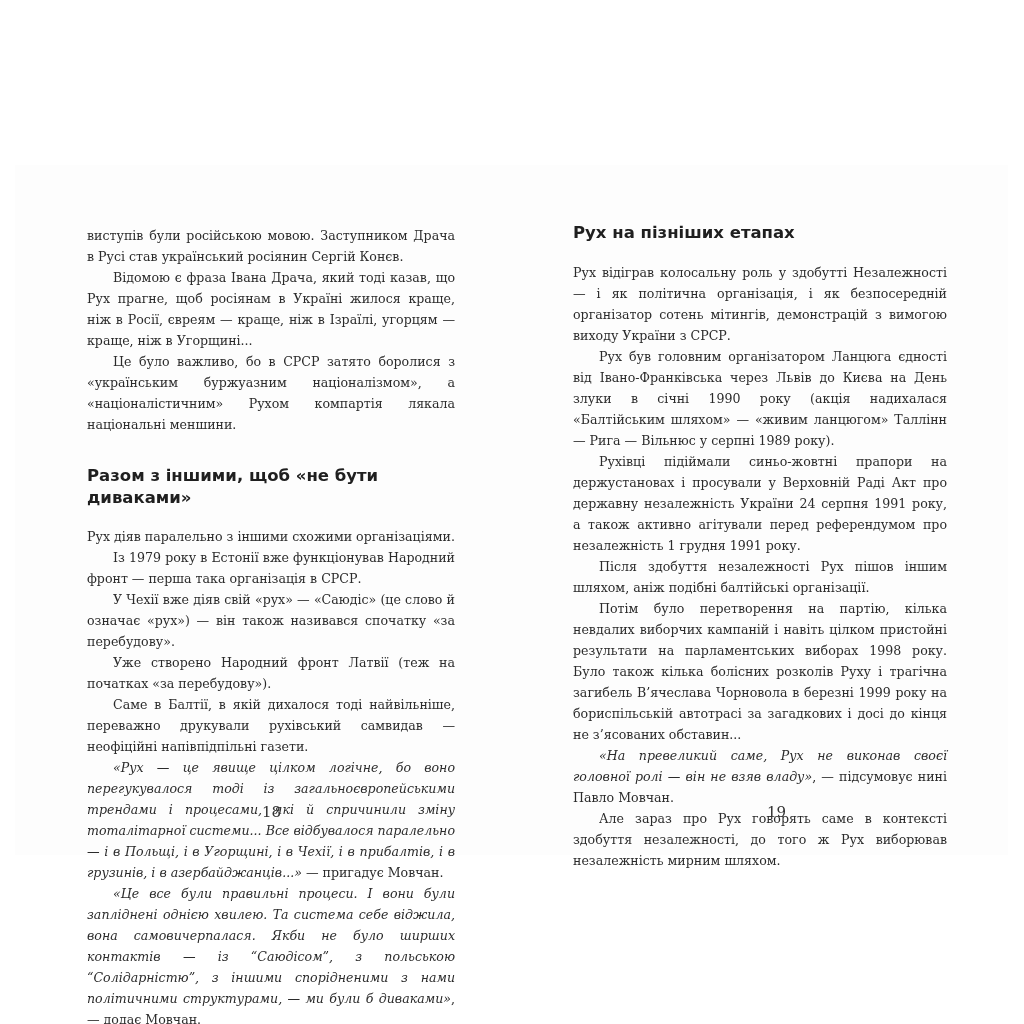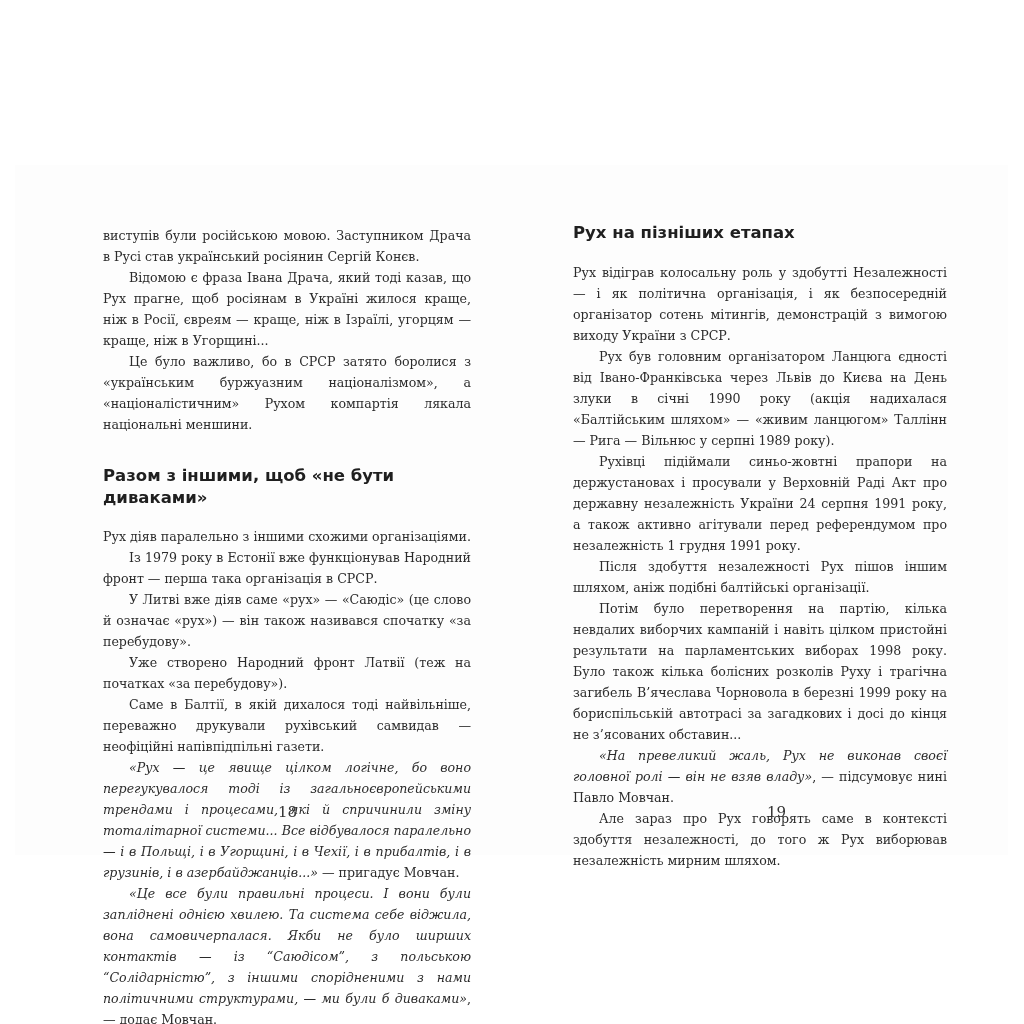--- a/index.html
+++ b/index.html
@@ -5,21 +5,21 @@
   html, body { margin: 0; padding: 0; }
   body {
     width: 1024px; height: 1024px; background: #ffffff; position: relative; overflow: hidden;
     font-family: "DejaVu Serif", "Liberation Serif", serif; color: #2b2b2b;
   }
   .spread {
     position: absolute; left: 15px; top: 165px; width: 993px; height: 690px;
     background: #fdfdfd;
   }
   .page { position: absolute; top: 0; height: 690px; }
-  .page.left { left: 16px; width: 496px; }
+  .page.left { left: 0; width: 496px; }
   .page.right { left: 496px; width: 497px; }
   .col { position: absolute; top: 60px; width: 368px; font-size: 12.6px; line-height: 21px; text-align: justify; }
   .page.left .col { left: 72px; }
   .page.right .col { left: 62px; width: 374px; }
   .col p { margin: 0; text-indent: 0; hyphens: auto; }
   .col p.ind { text-indent: 26px; }
   .col h2 {
     font-family: "DejaVu Sans", "Liberation Sans", sans-serif; font-weight: bold;
     font-size: 16.5px; line-height: 22px; margin: 0; color: #1f1f1f; text-align: left;
   }
@@ -37,37 +37,37 @@
   <div class="page left">
     <div class="col">
       <p>виступів були російською мовою. Заступником Драча в Русі став український росіянин Сергій Конєв.</p>
       <p class="ind">Відомою є фраза Івана Драча, який тоді казав, що Рух прагне, щоб росіянам в Україні жилося краще, ніж в Росії, євреям — краще, ніж в Ізраїлі, угорцям — краще, ніж в Угорщині...</p>
       <p class="ind">Це було важливо, бо в СРСР затято боролися з «українським буржуазним націоналізмом», а «націоналістичним» Рухом компартія лякала національні меншини.</p>
 
       <h2>Разом з іншими, щоб «не бути диваками»</h2>
 
       <p>Рух діяв паралельно з іншими схожими організаціями.</p>
       <p class="ind">Із 1979 року в Естонії вже функціонував Народний фронт — перша така організація в СРСР.</p>
-      <p class="ind">У Литві вже діяв саме «рух» — «Саюдіс» (це слово й означає «рух») — він також називався спочатку «за перебудову».</p>
+      <p class="ind">У Чехії вже діяв свій «рух» — «Саюдіс» (це слово й означає «рух») — він також називався спочатку «за перебудову».</p>
       <p class="ind">Уже створено Народний фронт Латвії (теж на початках «за перебудову»).</p>
       <p class="ind">Саме в Балтії, в якій дихалося тоді найвільніше, переважно друкували рухівський самвидав — неофіційні напівпідпільні газети.</p>
 
       <p class="ind"><em>«Рух — це явище цілком логічне, бо воно перегукувалося тоді із загальноєвропейськими трендами і процесами, які й спричинили зміну тоталітарної системи... Все відбувалося паралельно — і в Польщі, і в Угорщині, і в Чехії, і в прибалтів, і в грузинів, і в азербайджанців...»</em><span> — пригадує Мовчан.</span></p>
       <p class="ind"><em>«Це все були правильні процеси. І вони були запліднені однією хвилею. Та система себе віджила, вона самовичерпалася. Якби не було ширших контактів — із “Саюдісом”, з польською “Солідарністю”, з іншими спорідненими з нами політичними структурами, — ми були б диваками»</em><span>, — додає Мовчан.</span></p>
     </div>
     <div class="pagenum">18</div>
   </div>
 
   <div class="page right">
     <div class="col">
       <h2>Рух на пізніших етапах</h2>
       <p>Рух відіграв колосальну роль у здобутті Незалежності — і як політична організація, і як безпосередній організатор сотень мітингів, демонстрацій з вимогою виходу України з СРСР.</p>
       <p class="ind">Рух був головним організатором Ланцюга єдності від Івано-Франківська через Львів до Києва на День злуки в січні 1990 року (акція надихалася «Балтійським шляхом» — «живим ланцюгом» Таллінн — Рига — Вільнюс у серпні 1989 року).</p>
       <p class="ind">Рухівці підіймали синьо-жовтні прапори на держустановах і просували у Верховній Раді Акт про державну незалежність України 24 серпня 1991 року, а також активно агітували перед референдумом про незалежність 1 грудня 1991 року.</p>
       <p class="ind">Після здобуття незалежності Рух пішов іншим шляхом, аніж подібні балтійські організації.</p>
       <p class="ind">Потім було перетворення на партію, кілька невдалих виборчих кампаній і навіть цілком пристойні результати на парламентських виборах 1998 року. Було також кілька болісних розколів Руху і трагічна загибель В’ячеслава Чорновола в березні 1999 року на бориспільській автотрасі за загадкових і досі до кінця не з’ясованих обставин...</p>
-      <p class="ind"><em>«На превеликий жаль, Рух не виконав своєї головної ролі — він не взяв владу»</em><span>, — підсумовує нині Павло Мовчан.</span></p>
+      <p class="ind"><em>«На превеликий саме, Рух не виконав своєї головної ролі — він не взяв владу»</em><span>, — підсумовує нині Павло Мовчан.</span></p>
       <p class="ind">Але зараз про Рух говорять саме в контексті здобуття незалежності, до того ж Рух виборював незалежність мирним шляхом.</p>
     </div>
     <div class="pagenum">19</div>
   </div>
 
 </div>
 
 </body></html>

